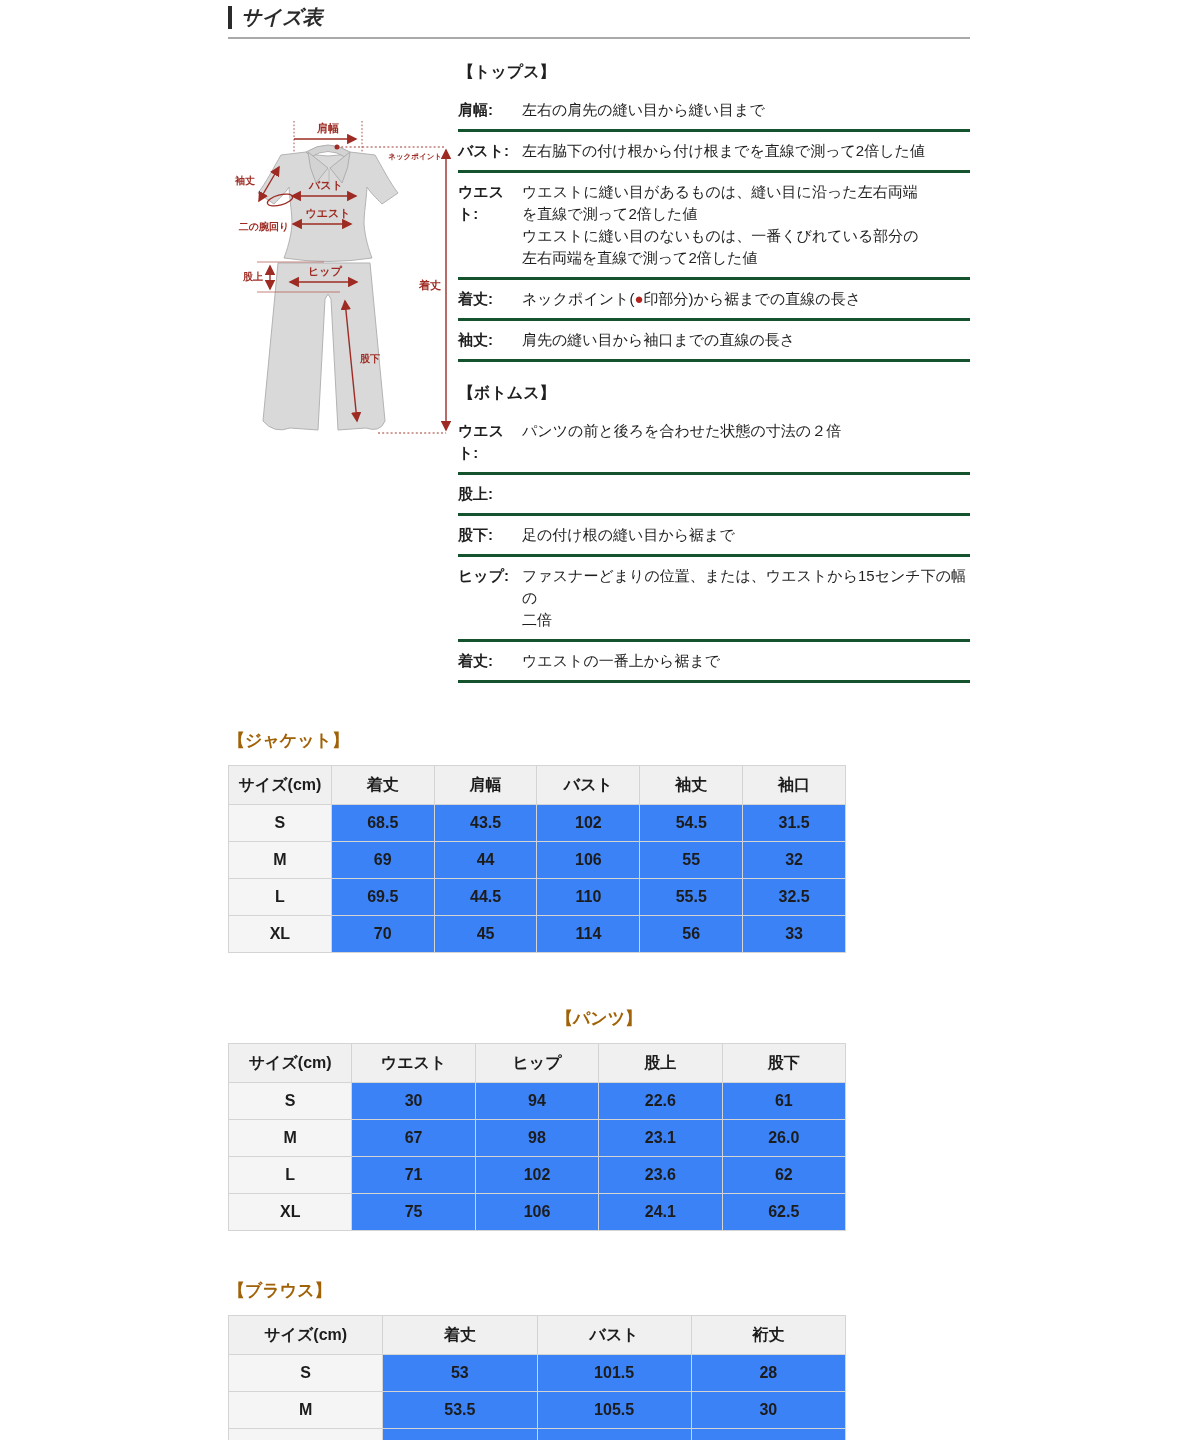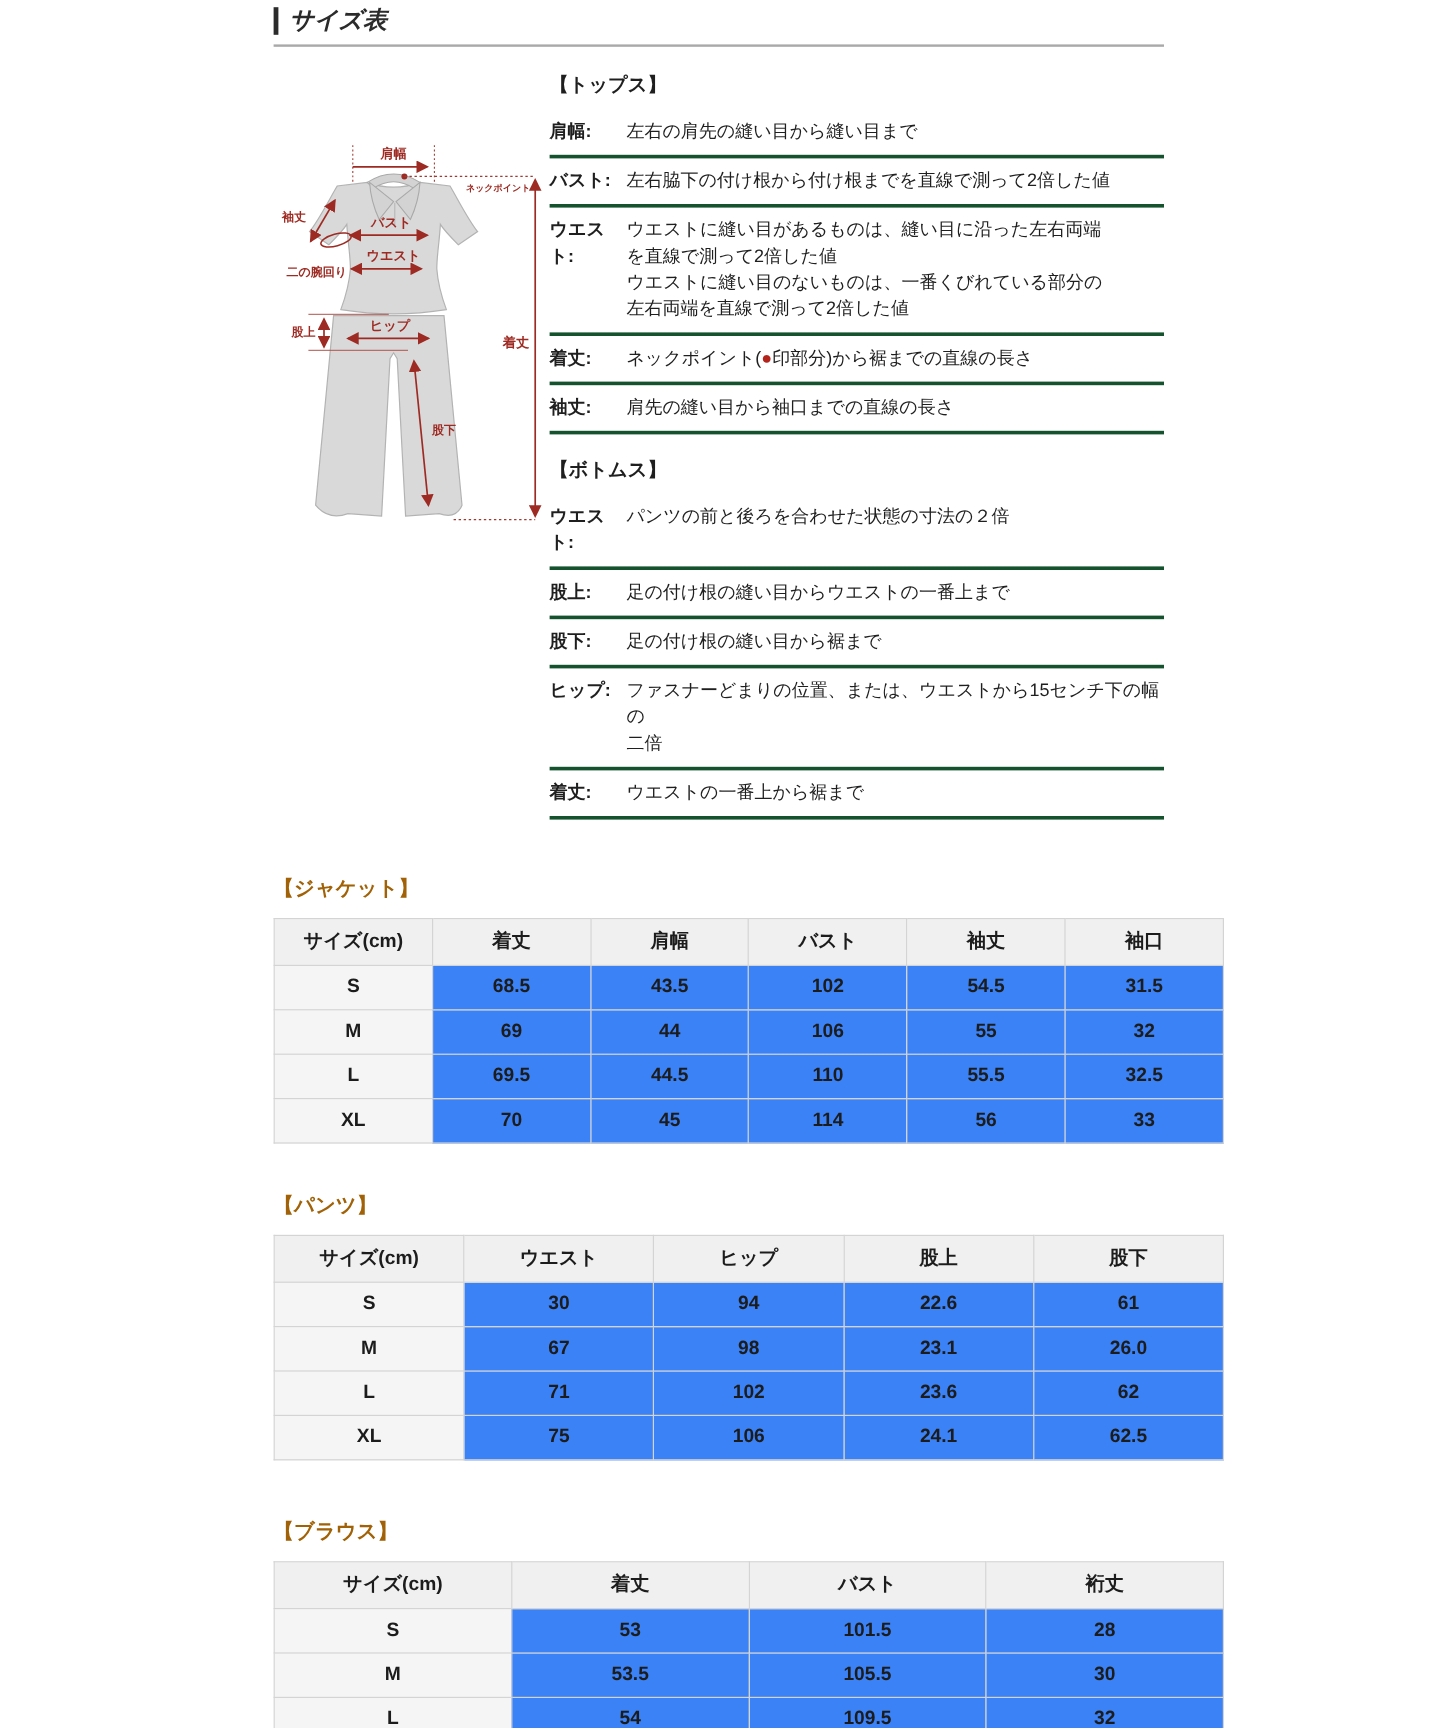--- a/index.html
+++ b/index.html
@@ -27,23 +27,23 @@
   
   .meas{stroke:#9e2b23;stroke-width:1.4;fill:none;}
   .thin-ref{stroke:#b0534c;stroke-width:0.9;opacity:.8;}
   .dot-line{stroke:#a03a31;stroke-width:1;stroke-dasharray:2 2.2;fill:none;}
   .dash-v{stroke:#a03a31;stroke-width:0.9;stroke-dasharray:1.6 2;fill:none;}
   .lbl{fill:#9e2b23;font-weight:bold;font-family:"Liberation Sans","DejaVu Sans",sans-serif;}
   .garment{fill:#d9d9d9;stroke:#b3b3b3;stroke-width:1;}
   .garment-detail{fill:#d3d3d3;stroke:#a9a9a9;stroke-width:0.9;}
   
   .tbl-heading{font-size:17px;font-weight:bold;line-height:24px;margin:46px 0 12px 0;color:#a16207;}
-  .tbl-heading.pants{margin-top:40px;}
+  .tbl-heading.pants{margin-top:54px;text-align:center;}
   .tbl-heading.blouse{margin-top:48px;}
-  table.size-table{width:792px;border-collapse:collapse;table-layout:fixed;}
+  table.size-table{width:618px;border-collapse:collapse;table-layout:fixed;}
   .size-table th,.size-table td{
     border:1px solid #d4d4d4;text-align:center;vertical-align:middle;
     font-size:16px;line-height:20px;color:#1c1c1c;
   }
   .size-table thead th{background:#f0f0f0;font-weight:bold;padding:9px 4px;}
   .size-table tbody th{background:#f5f5f5;font-weight:bold;padding:8px 4px;}
   .size-table tbody td{background:#3b82f6;font-weight:bold;padding:8px 4px;}
 </style>
 </head>
 <body>
@@ -143,21 +143,20 @@
       </div>
 
       <div class="def-heading bottoms">【ボトムス】</div>
 
       <div class="def-row">
         <span class="def-term">ウエスト:</span>
         <span class="def-desc">パンツの前と後ろを合わせた状態の寸法の２倍</span>
       </div>
       <div class="def-row">
         <span class="def-term">股上:</span>
-        <span class="def-desc">足の付け根の縫い目からウエストの一番上まで</span>
       </div>
       <div class="def-row">
         <span class="def-term">股下:</span>
         <span class="def-desc">足の付け根の縫い目から裾まで</span>
       </div>
       <div class="def-row">
         <span class="def-term">ヒップ:</span>
         <span class="def-desc">ファスナーどまりの位置、または、ウエストから15センチ下の幅の
 二倍</span>
       </div>

